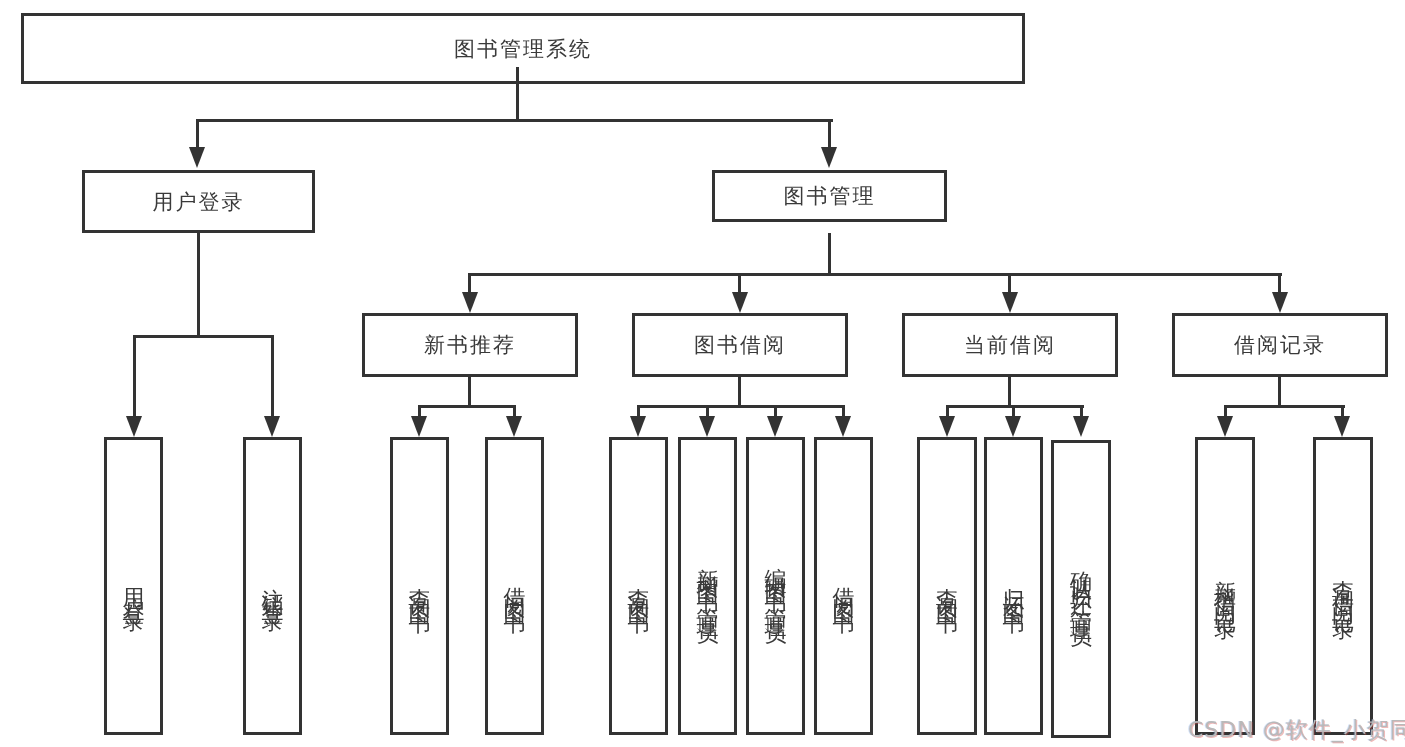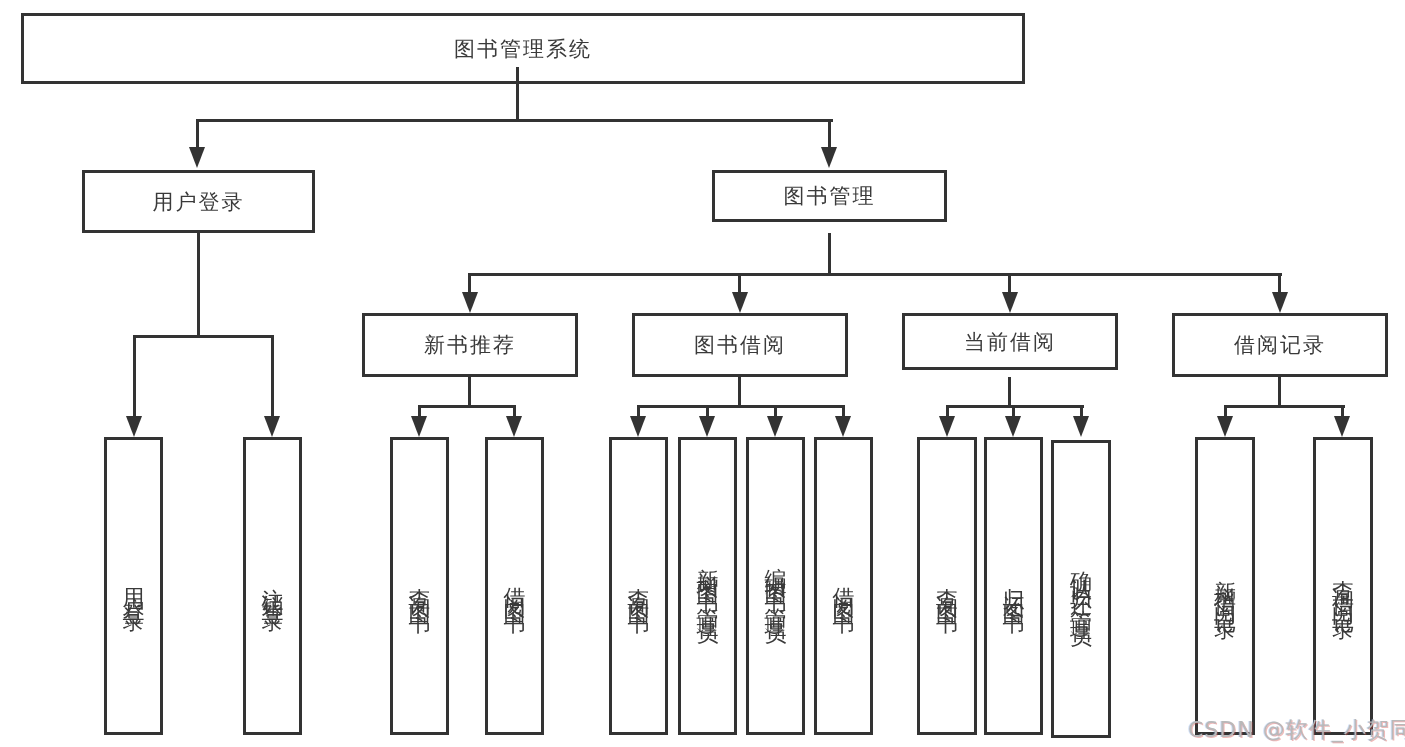--- a/index.html
+++ b/index.html
@@ -71,21 +71,21 @@
   <div class="arrowhead" style="left:1002px;top:292px"></div>
   <div class="vline" style="left:1278px;top:273px;height:19px"></div>
   <div class="arrowhead" style="left:1272px;top:292px"></div>
 
   <div class="node" style="left:362px;top:313px;width:216px;height:64px">
     <span>新书推荐</span>
   </div>
   <div class="node" style="left:632px;top:313px;width:216px;height:64px">
     <span>图书借阅</span>
   </div>
-  <div class="node" style="left:902px;top:313px;width:216px;height:57px">
+  <div class="node" style="left:902px;top:313px;width:216px;height:64px">
     <span>当前借阅</span>
   </div>
   <div class="node" style="left:1172px;top:313px;width:216px;height:64px">
     <span>借阅记录</span>
   </div>
 
   <div class="vline" style="left:468px;top:377px;height:28px"></div>
   <div class="hline" style="left:418px;top:405px;width:98px"></div>
   <div class="vline" style="left:418px;top:405px;height:11px"></div>
   <div class="arrowhead" style="left:411px;top:416px"></div>

